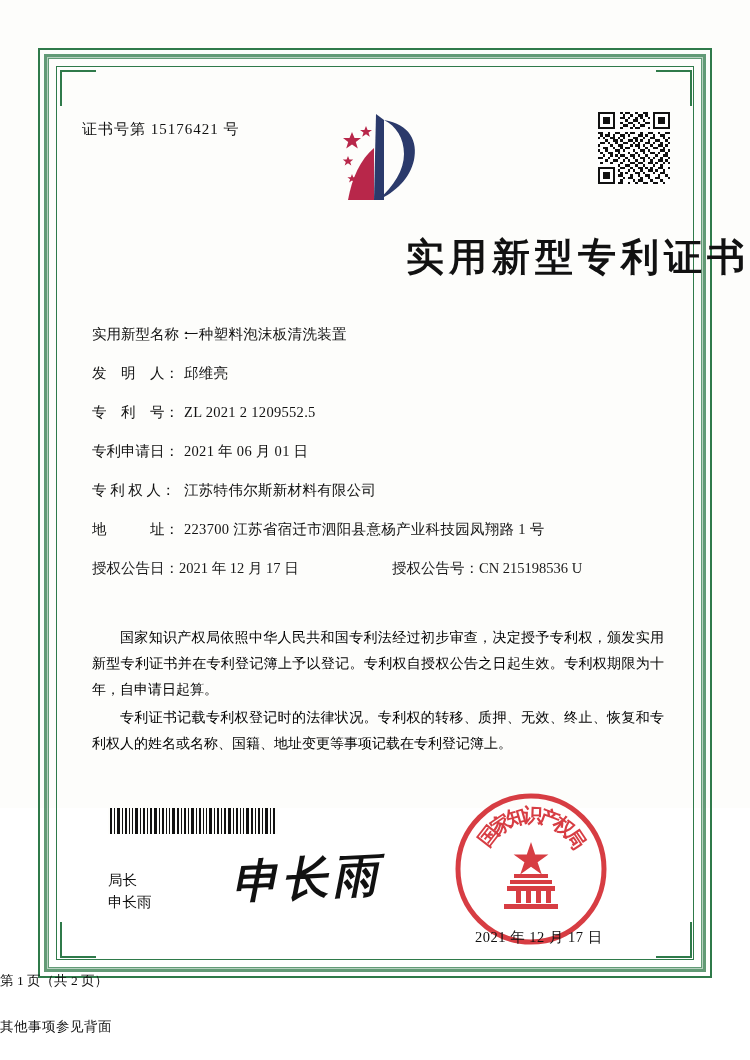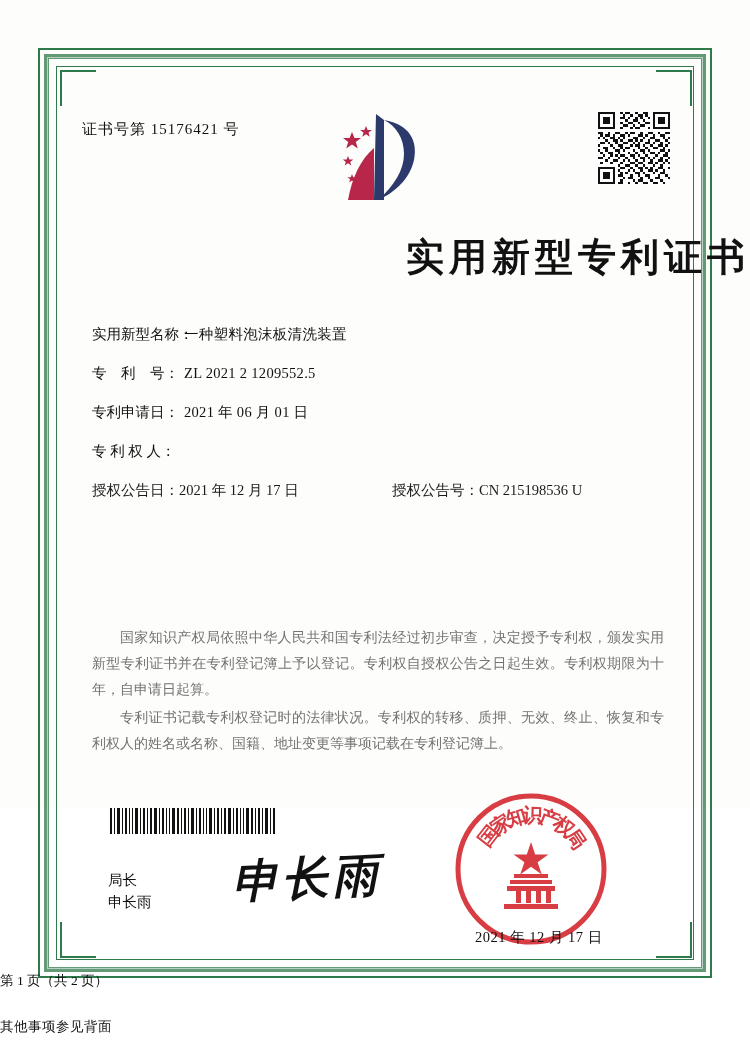--- a/index.html
+++ b/index.html
@@ -149,21 +149,21 @@
   .dual-right { flex: 1 1 auto; }
 
   
   .paras {
     position: absolute;
     left: 92px;
     top: 625px;
     width: 572px;
     font-size: 14px;
     line-height: 26px;
-    color: #737373;
+    color: #000000;
     text-align: justify;
   }
   .paras p {
     margin: 0 0 2px 0;
     text-indent: 28px;
   }
 
   
   .barcode {
     position: absolute;
@@ -477,35 +477,44 @@
 
   <div class="title">实用新型专利证书</div>
 
   <div class="fields">
 
     <div class="field-row">
       <span class="field-label">实用新型名称：</span>
       <span class="field-value">一种塑料泡沫板清洗装置</span>
     </div>
 
+    <div class="field-row">
+      <span class="field-label">发　明　人：</span>
+      <span class="field-value">邱维亮</span>
+    </div>
 
     <div class="field-row">
       <span class="field-label">专　利　号：</span>
       <span class="field-value">ZL 2021 2 1209552.5</span>
     </div>
 
     <div class="field-row">
       <span class="field-label">专利申请日：</span>
       <span class="field-value">2021 年 06 月 01 日</span>
     </div>
 
     <div class="field-row">
       <span class="field-label">专 利 权 人：</span>
+      <span class="field-value">江苏特伟尔斯新材料有限公司</span>
     </div>
 
+    <div class="field-row">
+      <span class="field-label">地　　　址：</span>
+      <span class="field-value">223700 江苏省宿迁市泗阳县意杨产业科技园凤翔路 1 号</span>
+    </div>
 
     <div class="dual-row">
       <span class="dual-left">
         <span>授权公告日：</span><span>2021 年 12 月 17 日</span>
       </span>
       <span class="dual-right">
         <span>授权公告号：</span><span>CN 215198536 U</span>
       </span>
     </div>
 

